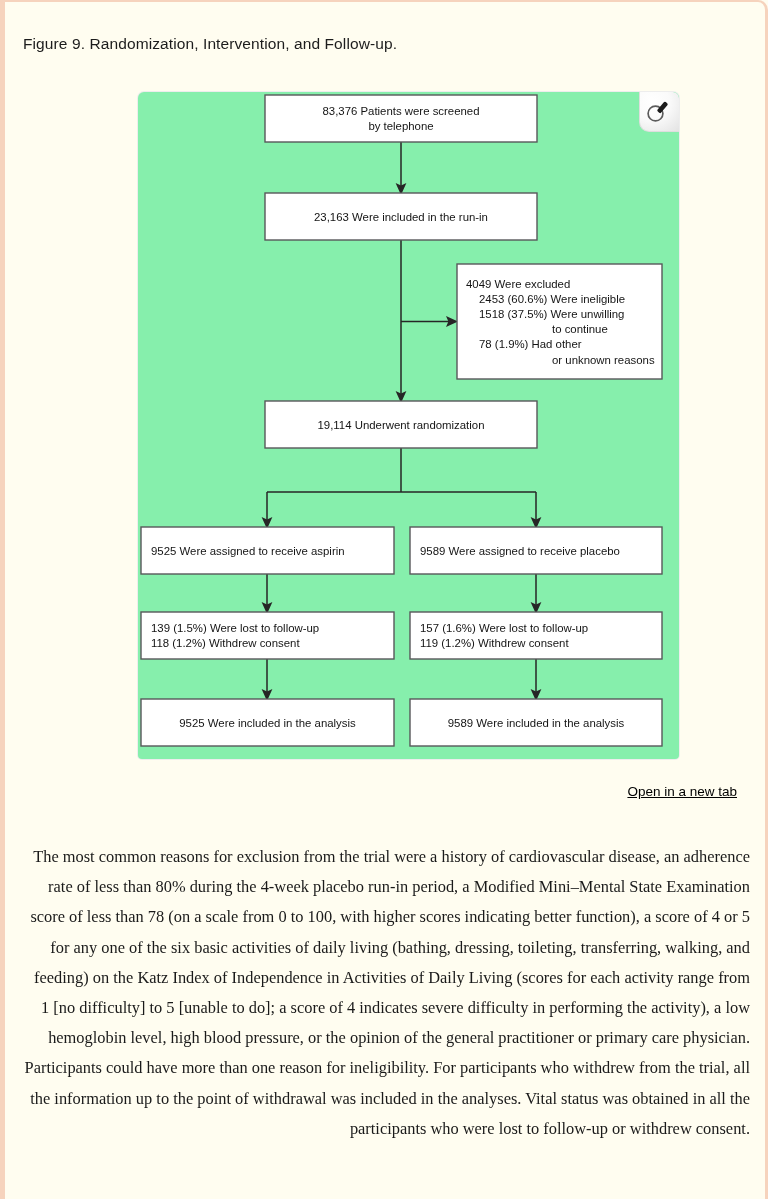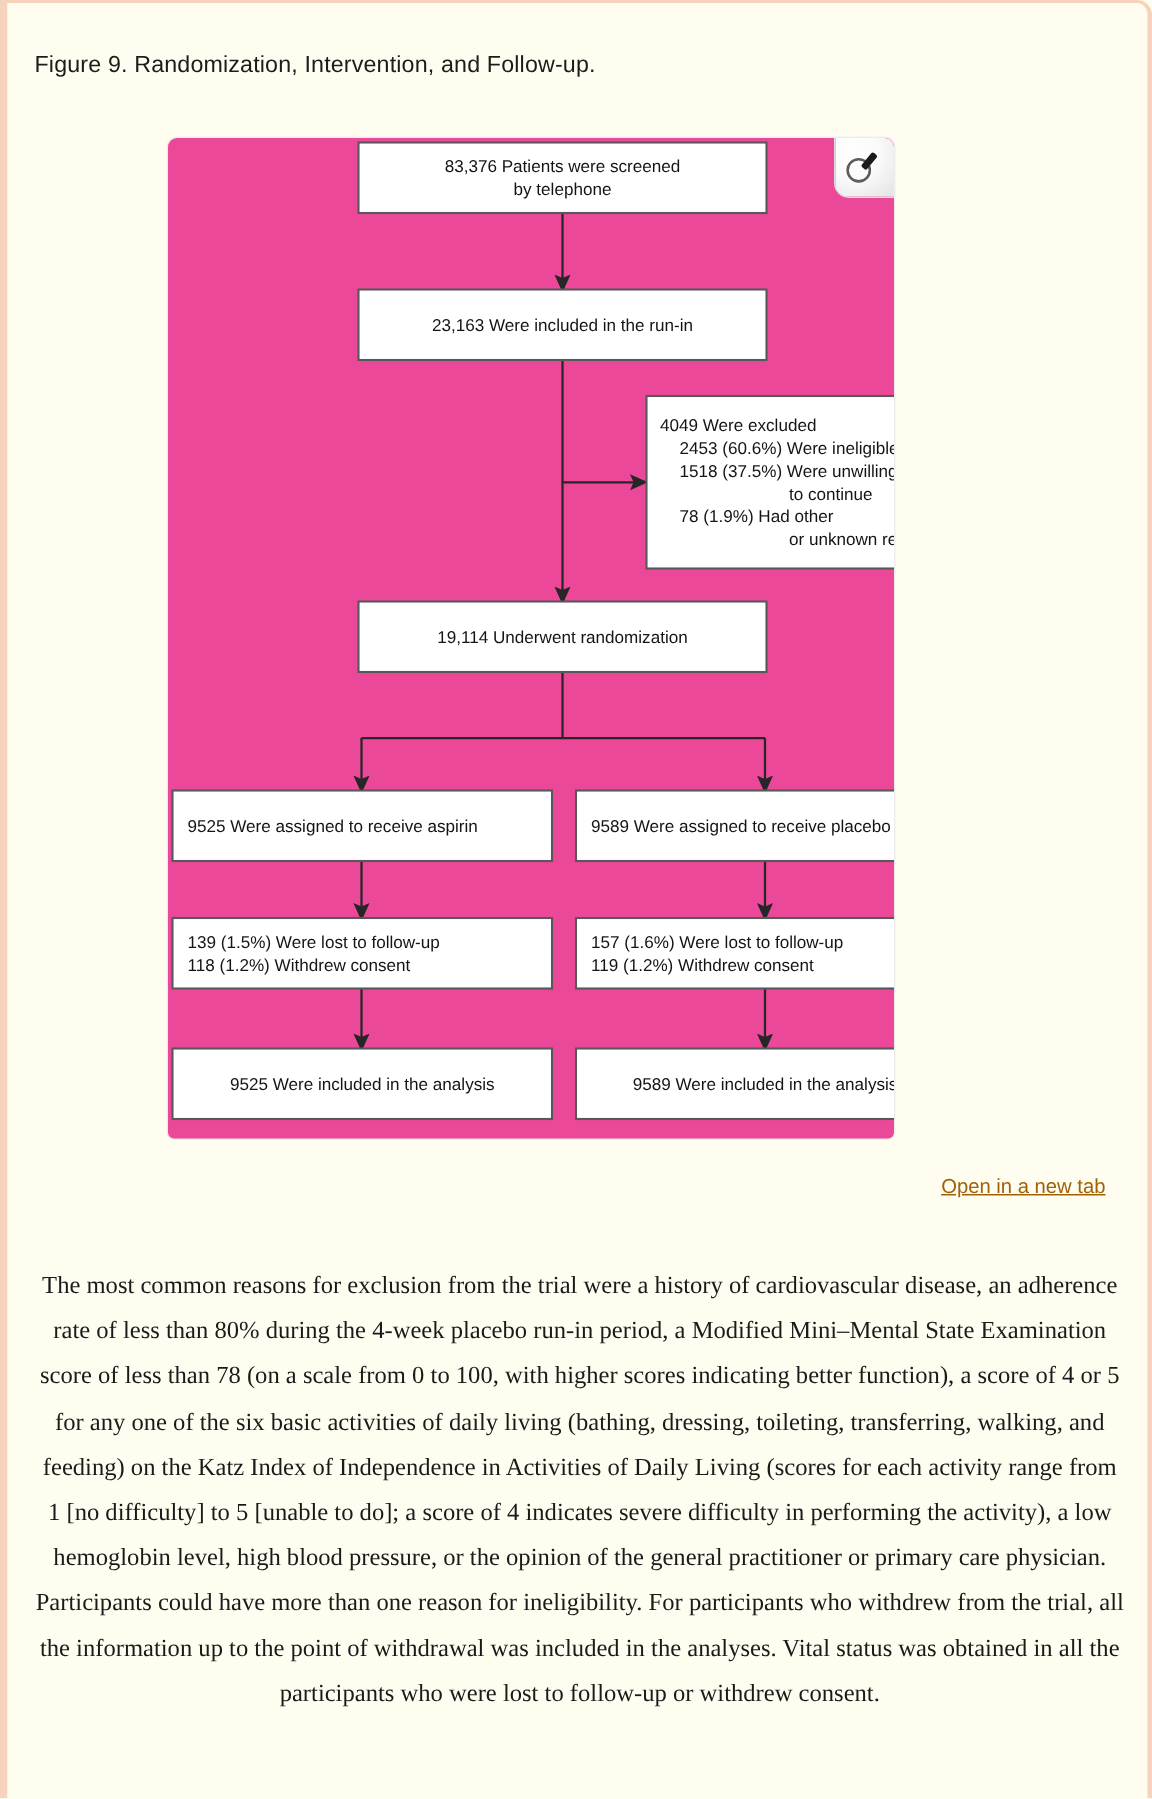--- a/index.html
+++ b/index.html
@@ -31,25 +31,25 @@
     position: absolute;
     left: 18px;
     top: 33px;
     font-size: 15.5px;
     font-family: "Liberation Sans", sans-serif;
     color: #1c1c1c;
     letter-spacing: 0.1px;
   }
   .figure-card {
     position: absolute;
-    left: 107px;
+    left: 133px;
     top: 90px;
-    width: 484px;
+    width: 541px;
     height: 667px;
-    background: #ec4899;
+    background: #86efac;
     border-radius: 6px 6px 4px 4px;
     box-shadow: 0 0 0 1px #ededed;
     overflow: hidden;
   }
   .zoom-badge {
     position: absolute;
     right: 0px;
     top: 0px;
     width: 40px;
     height: 40px;
@@ -86,34 +86,34 @@
     left: 0;
     top: 780px;
     width: 752px;
     text-align: right;
     padding-right: 20px;
     box-sizing: border-box;
   }
   .open-tab {
     font-family: "Liberation Sans", sans-serif;
     font-size: 13.5px;
-    color: #a16207;
+    color: #000000;
     text-decoration: underline;
     cursor: pointer;
   }
   .body-text {
     position: absolute;
     left: 18px;
     top: 840px;
     width: 727px;
     font-family: "Liberation Serif", serif;
     font-size: 16.4px;
     line-height: 30.2px;
     color: #1a1a1a;
-    text-align: center;
+    text-align: right;
   }
 </style>
 </head>
 <body>
 
 <div class="page-frame">
 
   <div class="fig-title">Figure 9. Randomization, Intervention, and Follow-up.</div>
 
   <div class="figure-card">

